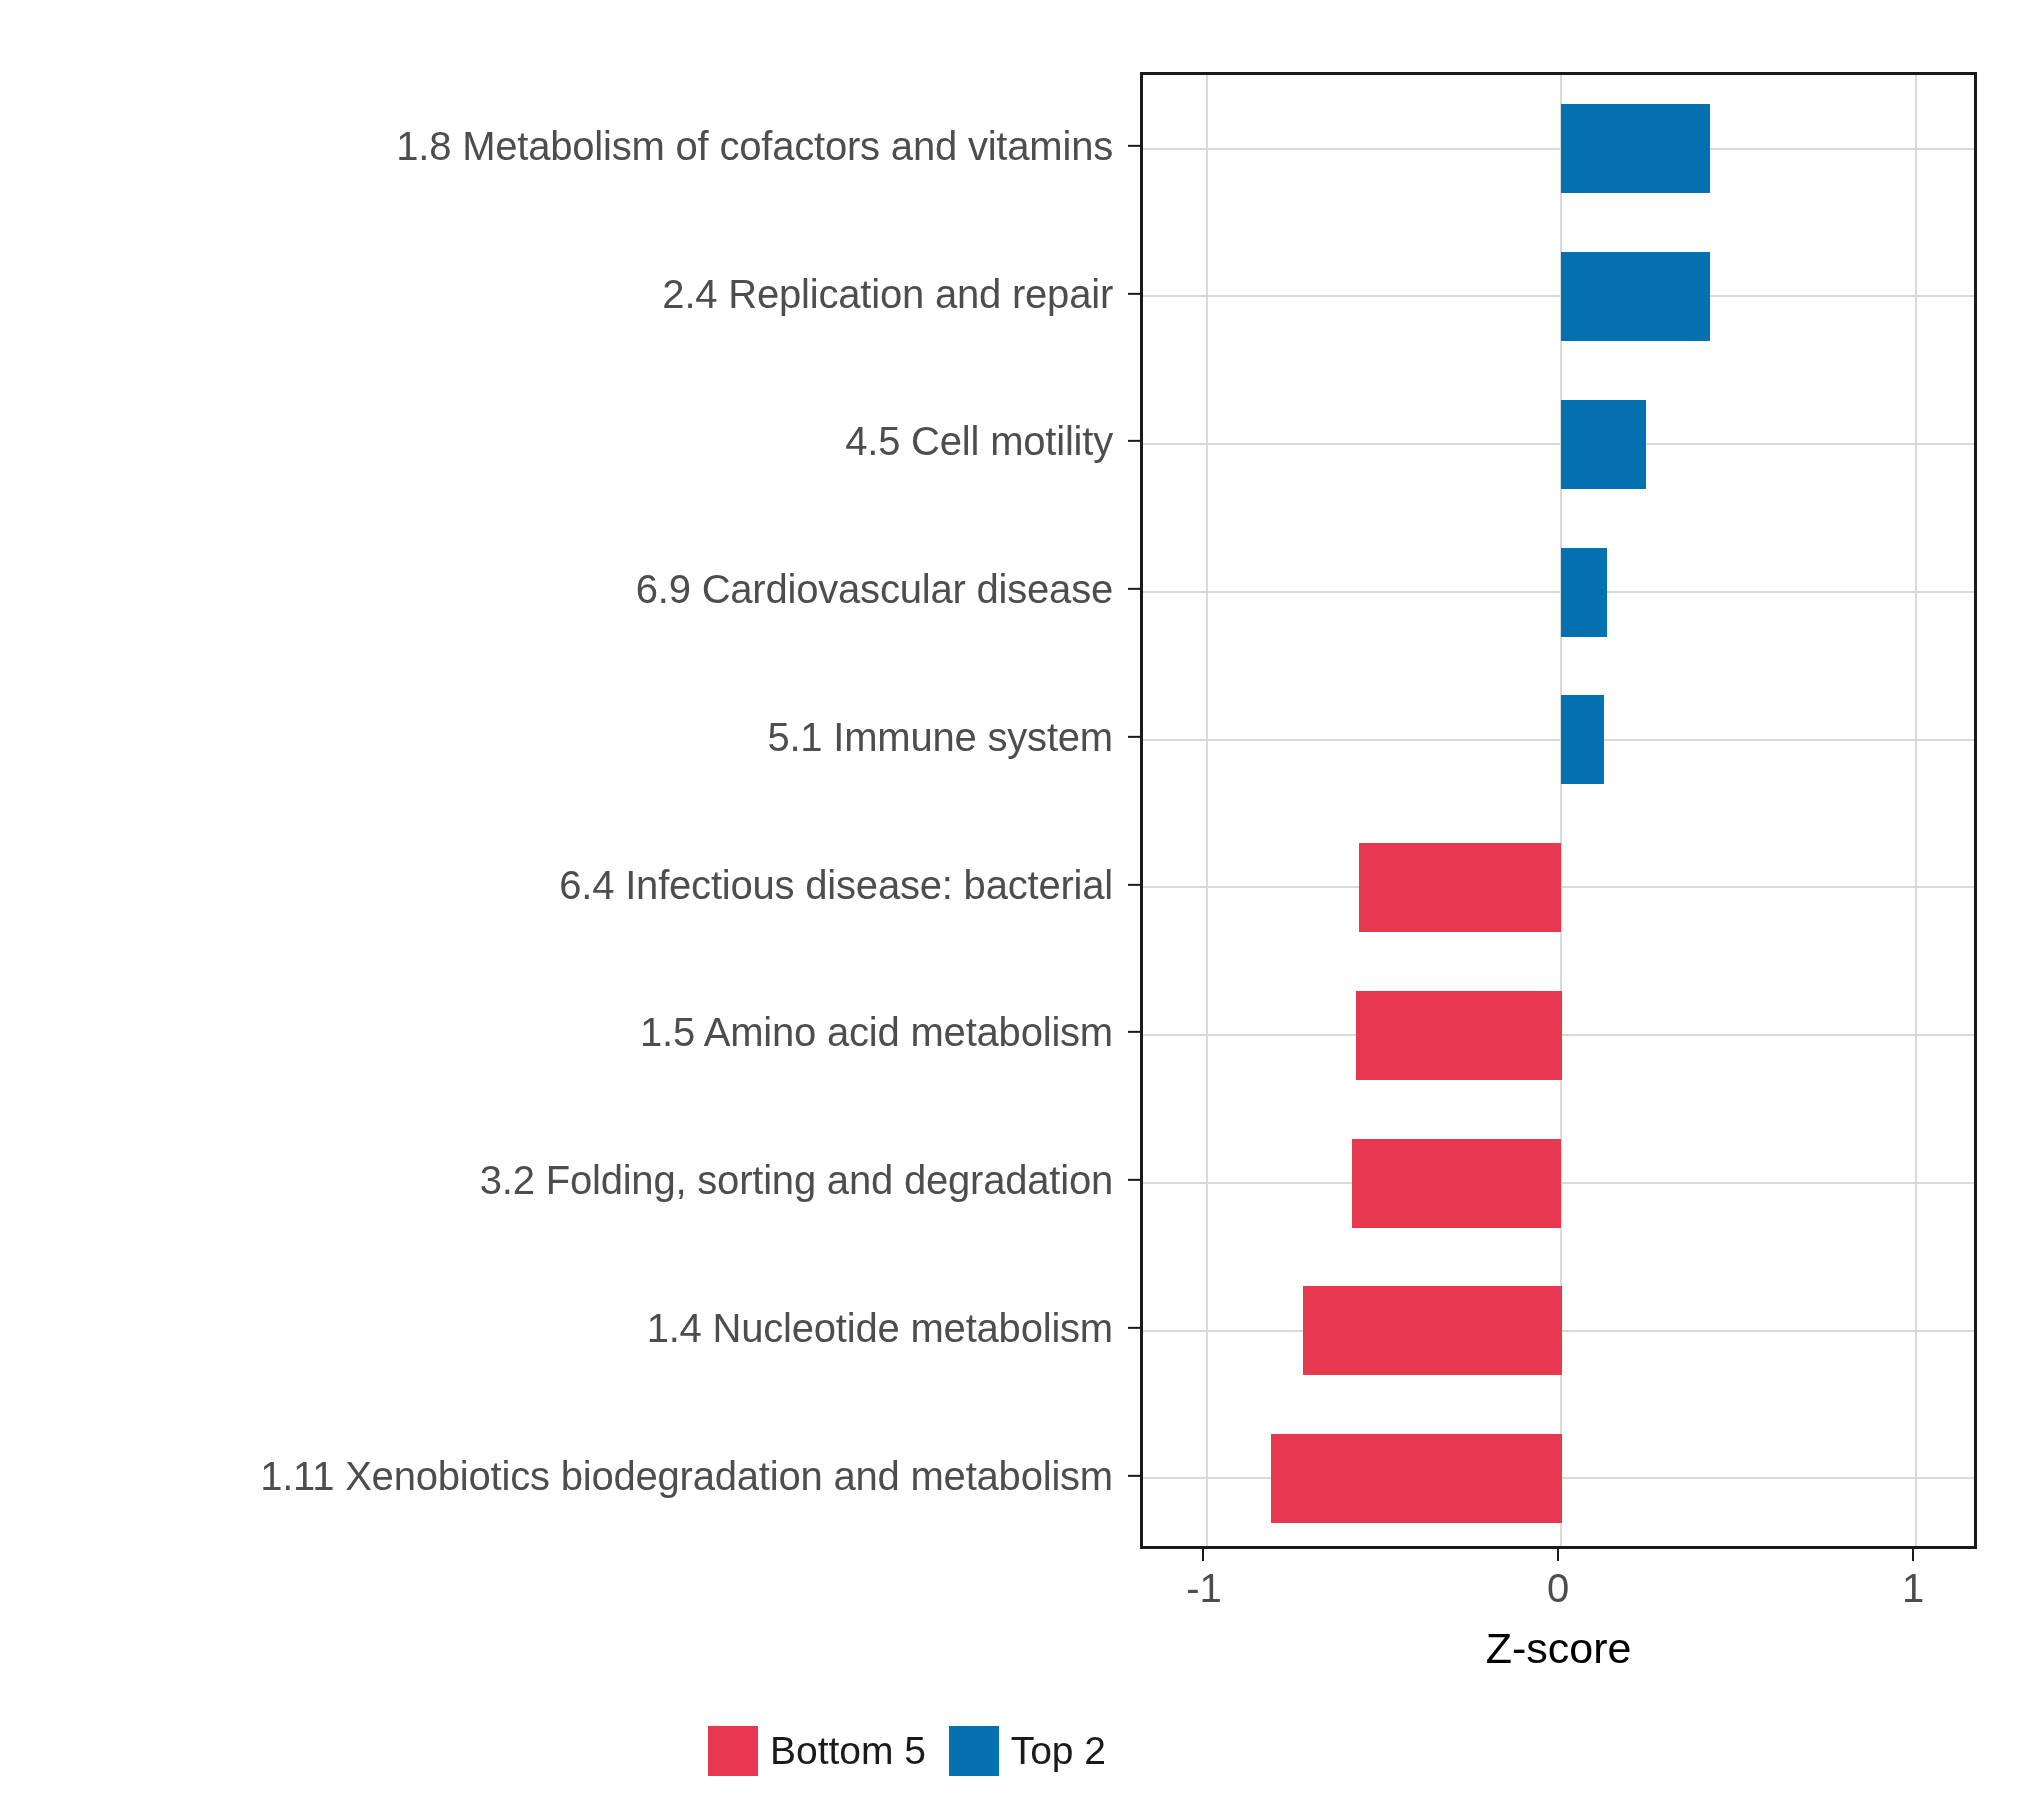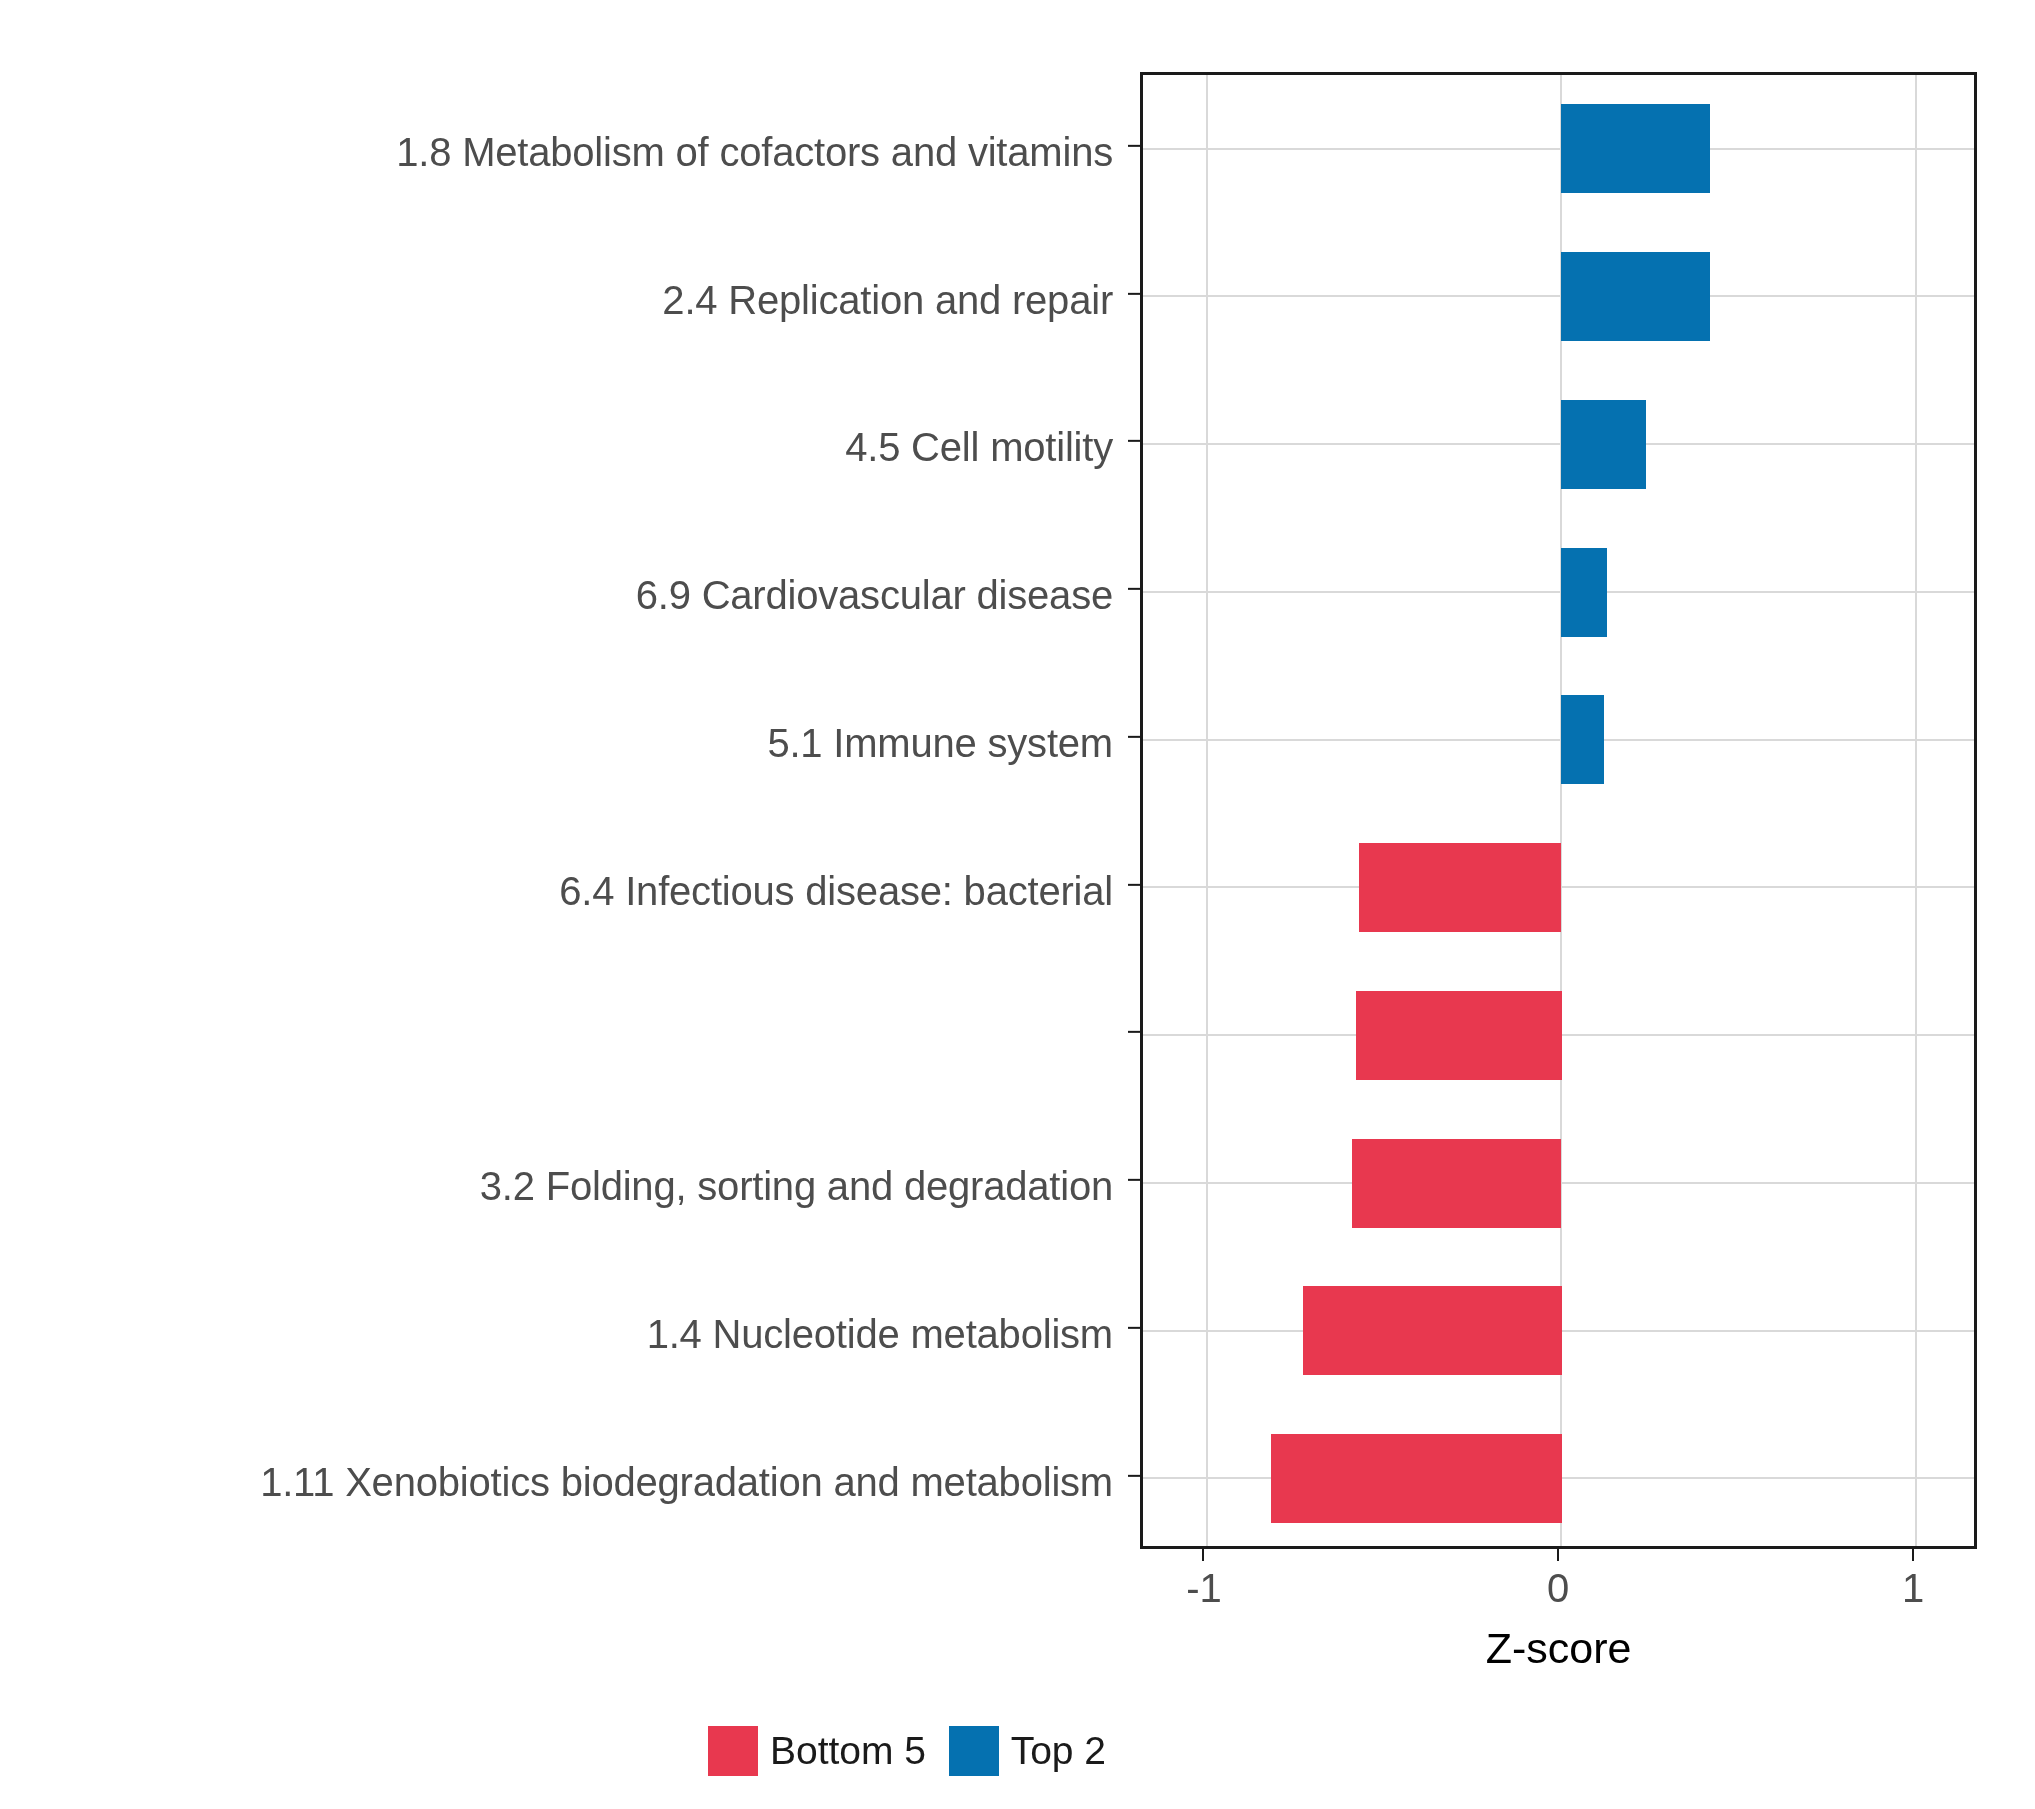--- a/index.html
+++ b/index.html
@@ -65,21 +65,20 @@
   }
   .cat-label {
     position: absolute;
     right: 27px;
     transform: translateY(-50%);
     font-size: 40px;
     color: #4d4d4d;
     white-space: nowrap;
     text-align: center;
     letter-spacing: -0.2px;
-    margin-top: 6px;
   }
   .tick-mark-y {
     position: absolute;
     right: 0;
     width: 12px;
     height: 2.3px;
     background: #1a1a1a;
     transform: translateY(-50%);
   }
 
@@ -146,20 +145,21 @@
       <div class="cat-label" style="top: 222px;">2.4 Replication and repair</div>
       <div class="tick-mark-y" style="top: 222px;"></div>
       <div class="cat-label" style="top: 369px;">4.5 Cell motility</div>
       <div class="tick-mark-y" style="top: 369px;"></div>
       <div class="cat-label" style="top: 517px;">6.9 Cardiovascular disease</div>
       <div class="tick-mark-y" style="top: 517px;"></div>
       <div class="cat-label" style="top: 665px;">5.1 Immune system</div>
       <div class="tick-mark-y" style="top: 665px;"></div>
       <div class="cat-label" style="top: 813px;">6.4 Infectious disease: bacterial</div>
       <div class="tick-mark-y" style="top: 813px;"></div>
+      <div class="cat-label" style="top: 960px;">1.5 Amino acid metabolism</div>
       <div class="tick-mark-y" style="top: 960px;"></div>
       <div class="cat-label" style="top: 1108px;">3.2 Folding, sorting and degradation</div>
       <div class="tick-mark-y" style="top: 1108px;"></div>
       <div class="cat-label" style="top: 1256px;">1.4 Nucleotide metabolism</div>
       <div class="tick-mark-y" style="top: 1256px;"></div>
       <div class="cat-label" style="top: 1404px;">1.11 Xenobiotics biodegradation and metabolism</div>
       <div class="tick-mark-y" style="top: 1404px;"></div>
     </div>
 
   <div class="panel">

